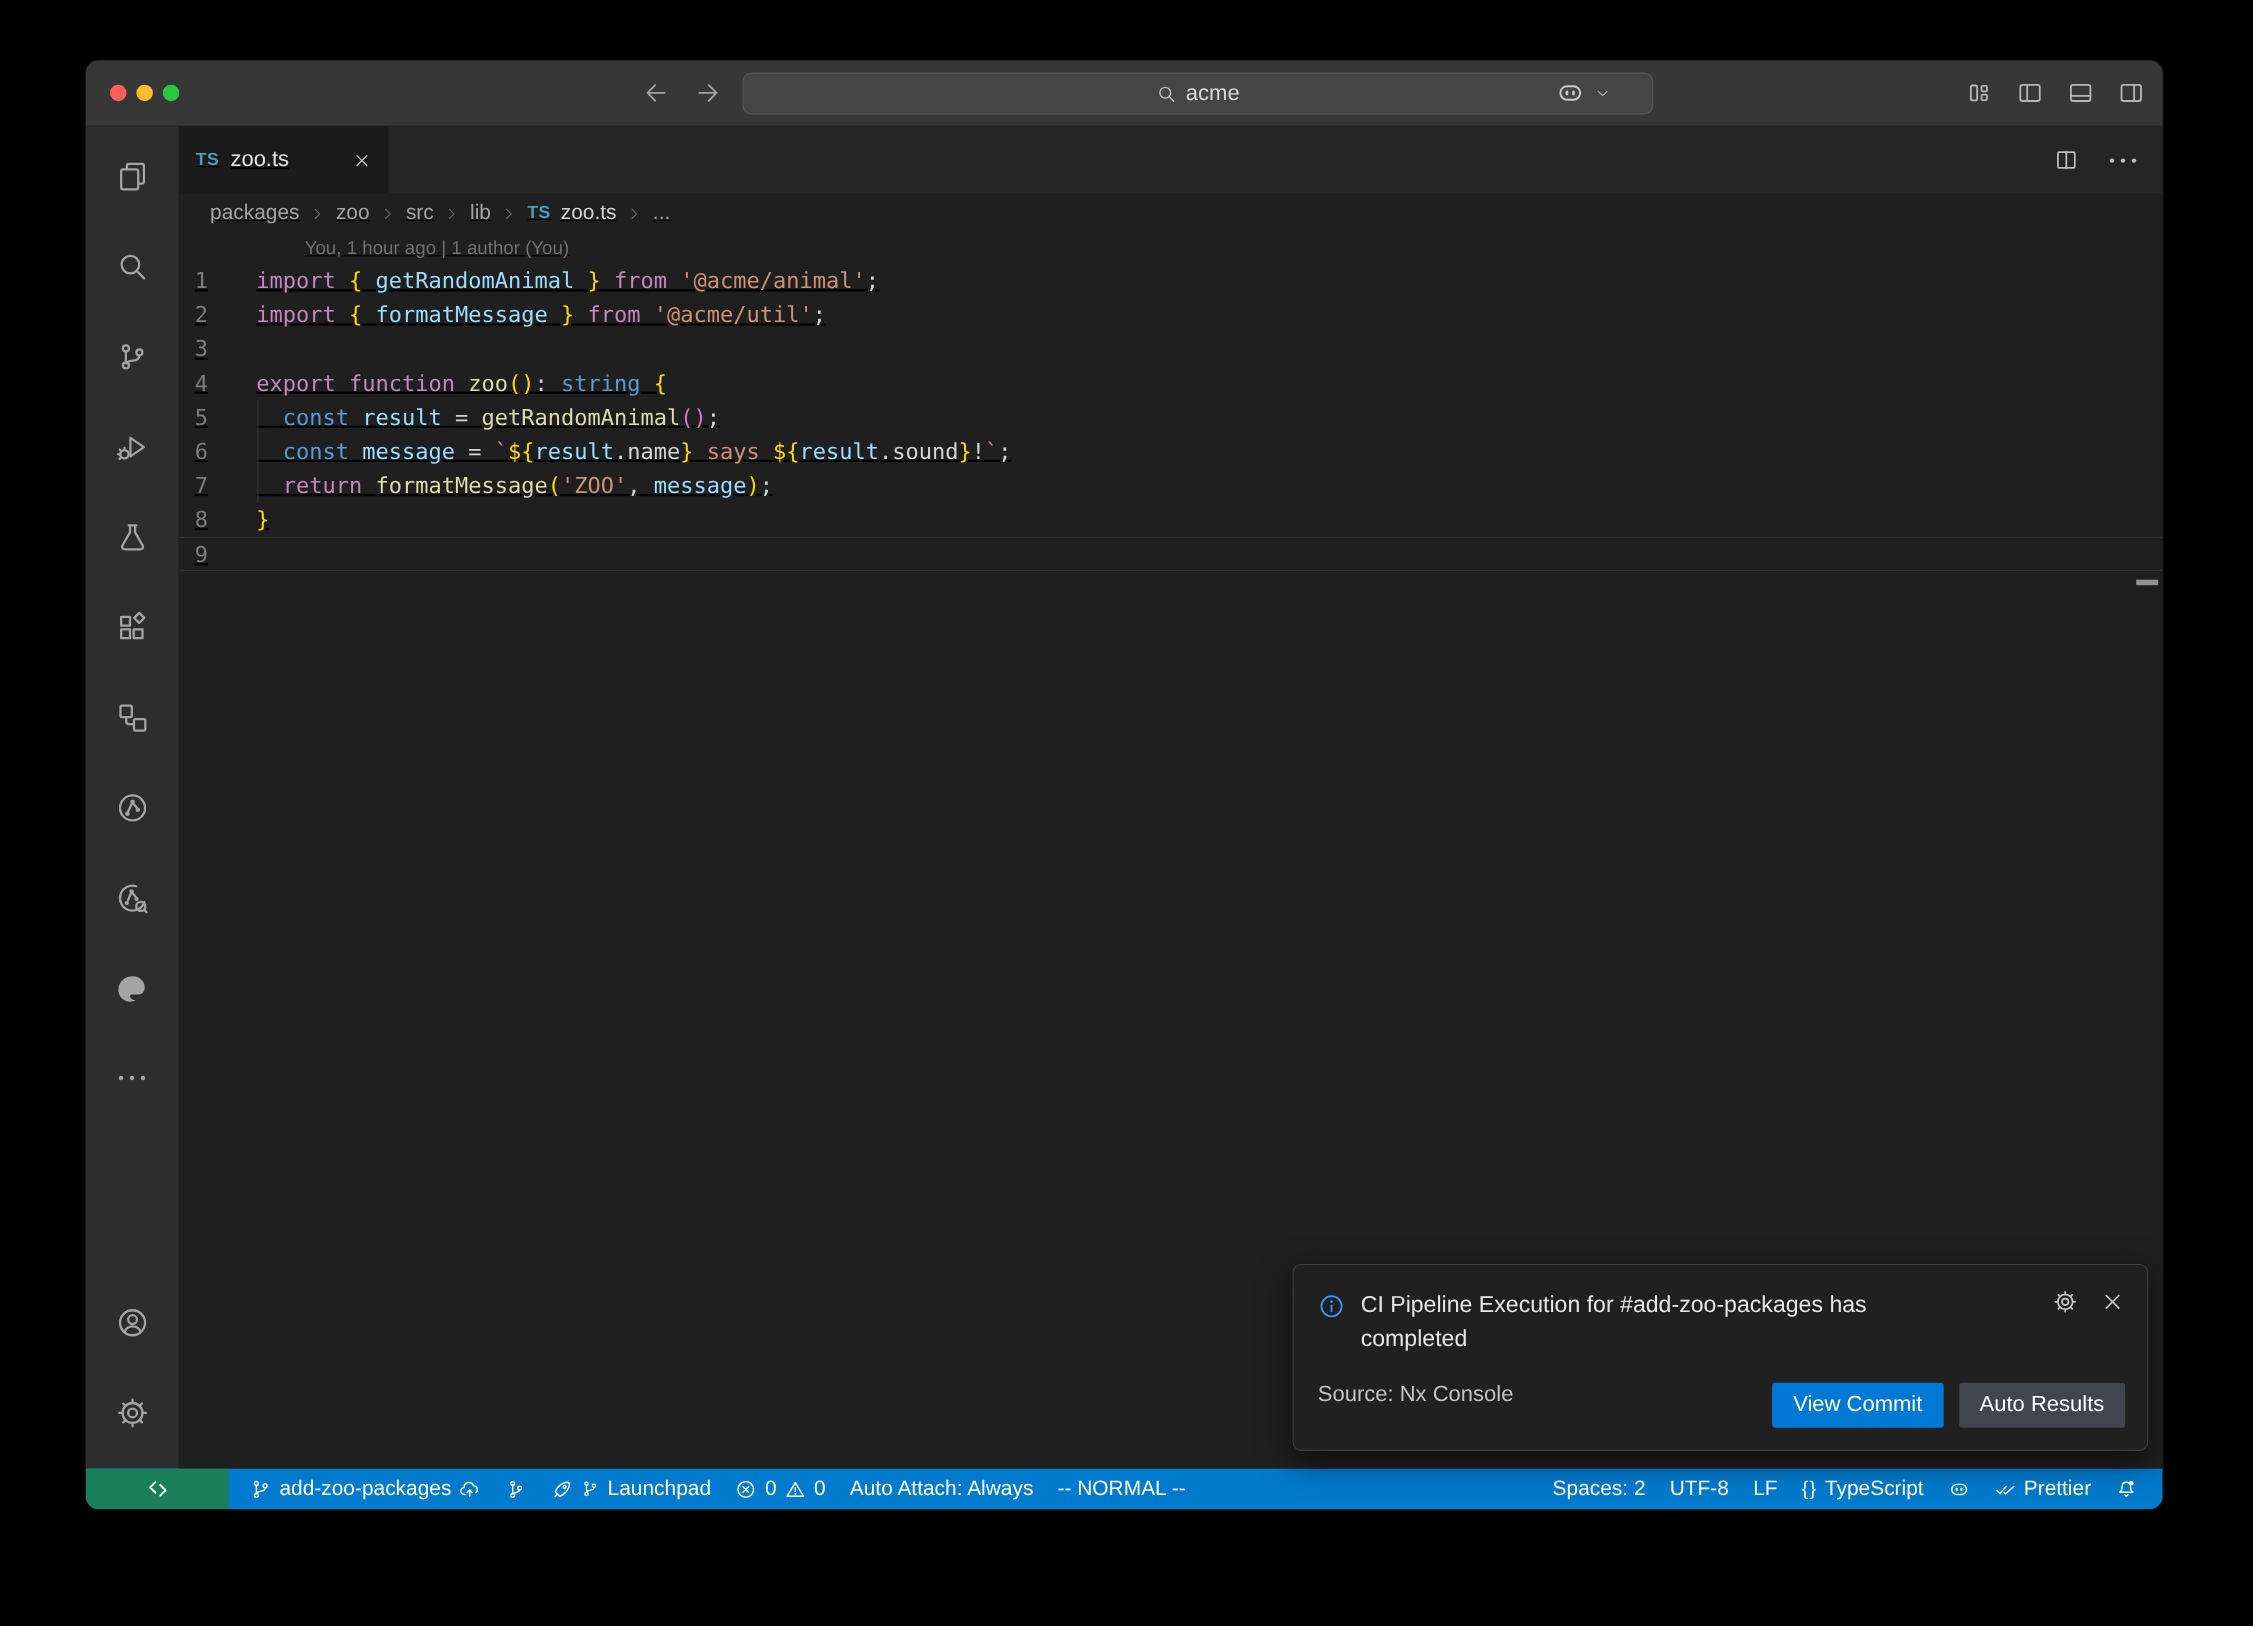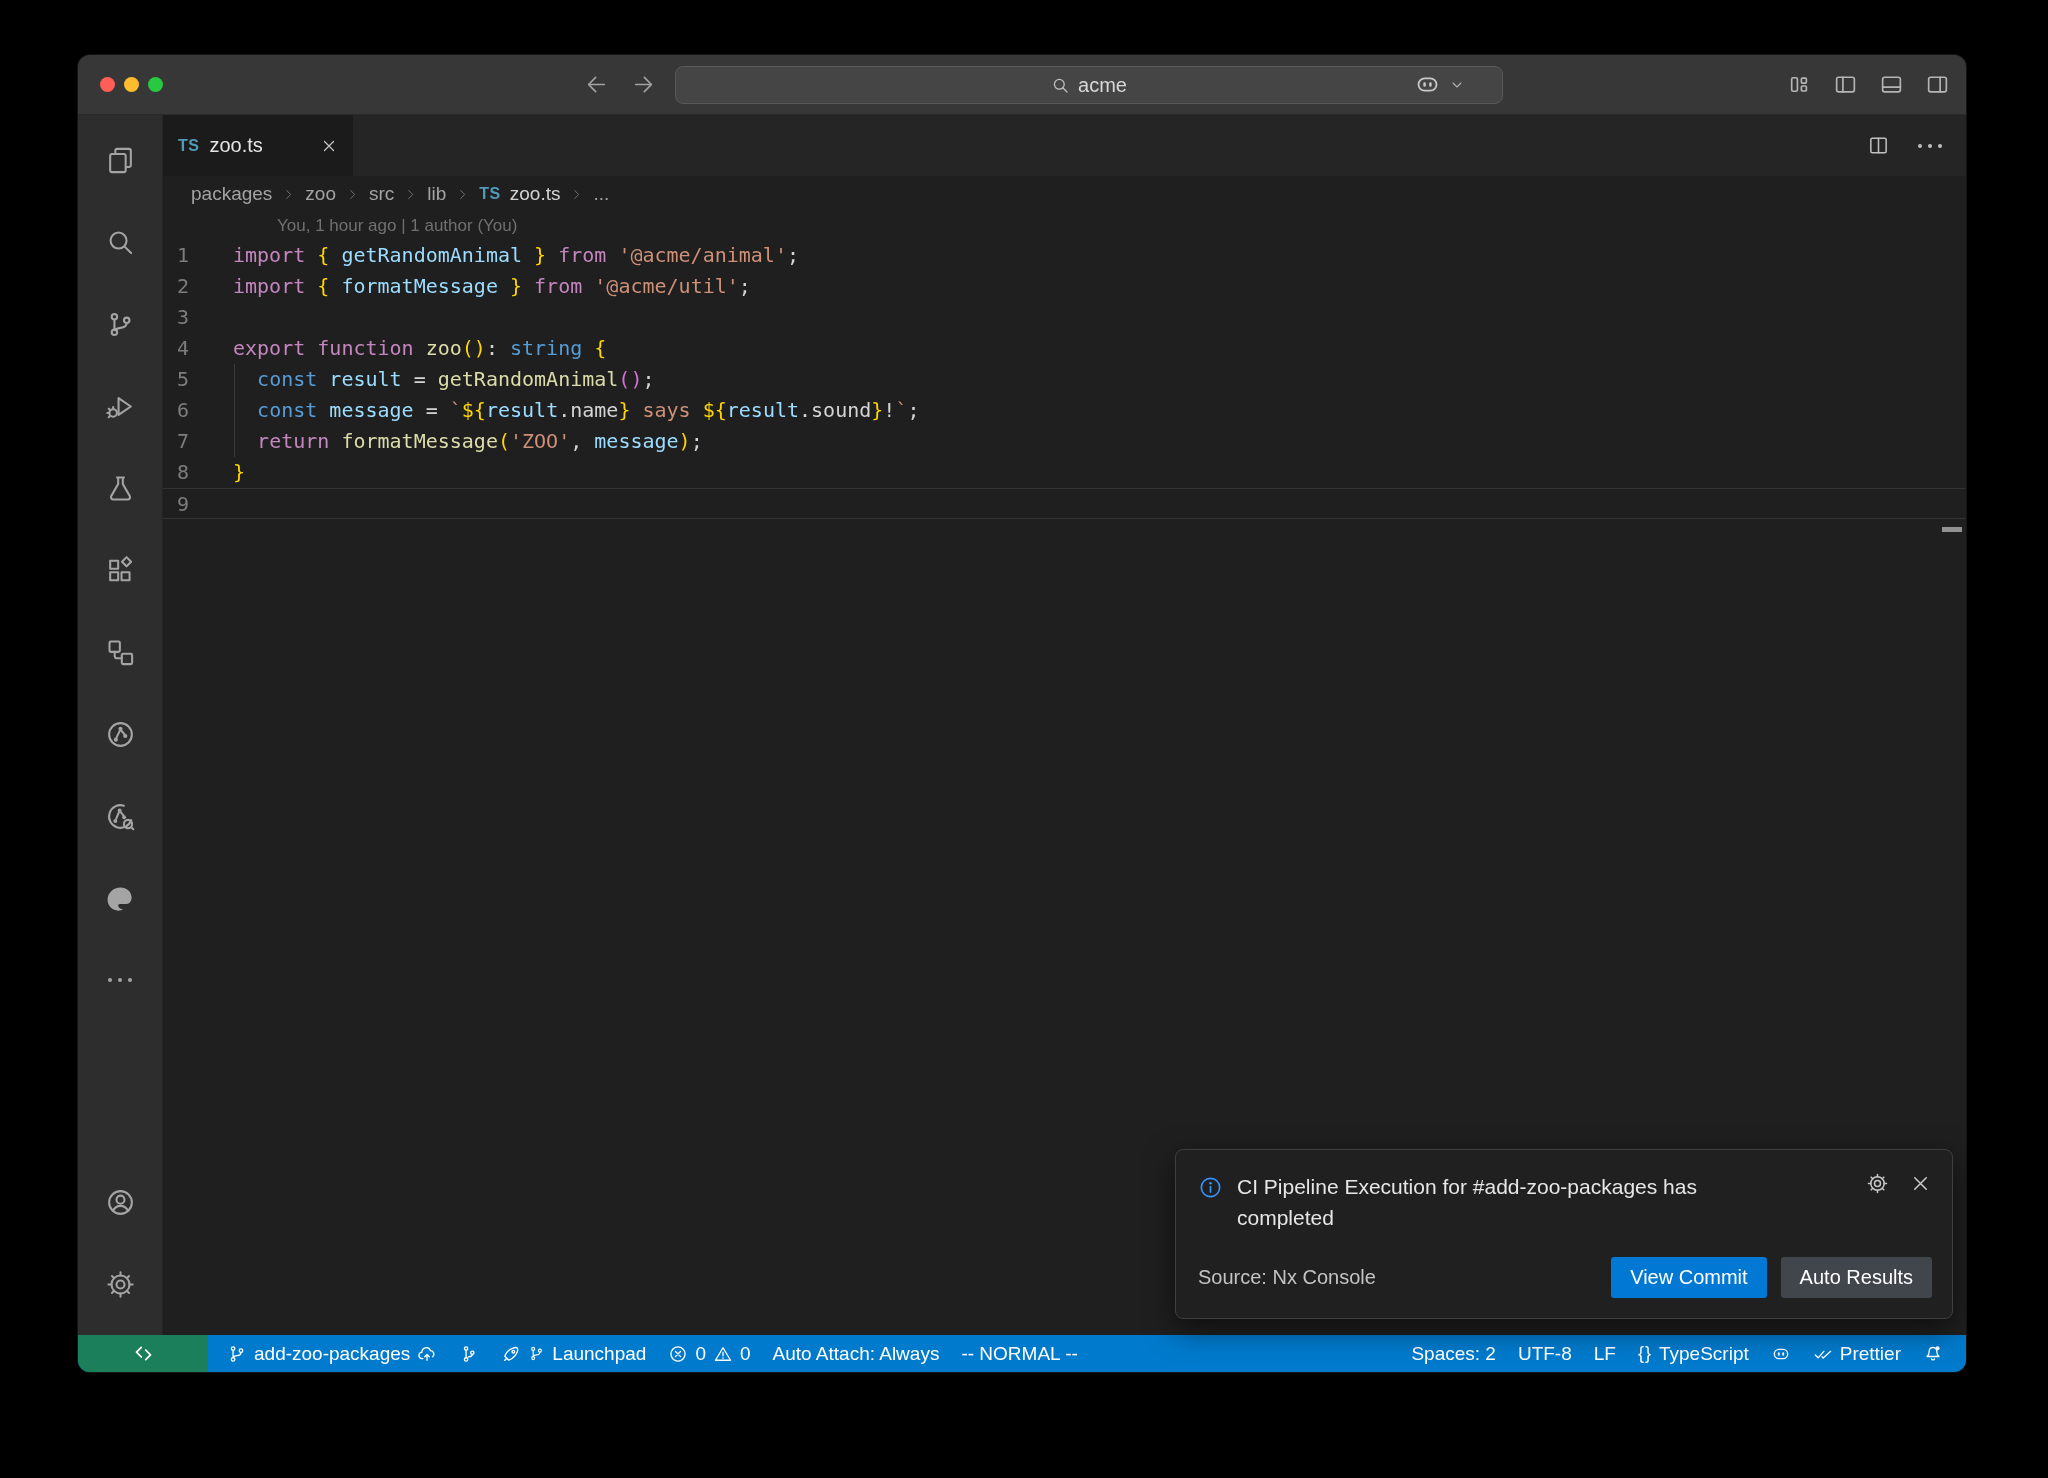--- a/index.html
+++ b/index.html
@@ -32,21 +32,21 @@
   
   .main { flex:1; display:flex; min-height:0; }
   .activitybar { width:85px; flex:none; background:#2d2d2d; border-right:1px solid #252525;
     display:flex; flex-direction:column; align-items:center; padding:4px 0 10px; color:#a4a4a4; }
   .ab-item { height:82px; width:100%; display:flex; align-items:center; justify-content:center; cursor:pointer; }
   .ab-item svg { width:31px; height:31px; }
   .ab-spacer { margin-top:auto; }
   .dots { display:flex; gap:6px; }
   .dots i { width:4px; height:4px; border-radius:50%; background:#a4a4a4; }
 
-  .editor-col { flex:1; display:flex; flex-direction:column; background:#1f1f1f; position:relative; min-width:0; }
+  .editor-col { flex:1; display:flex; flex-direction:column; background:#1f1f1f; position:relative; min-width:0;text-decoration:underline; }
 
   
   .tabbar { height:61px; flex:none; background:#252526; display:flex; align-items:stretch; }
   .tab { width:190px; background:#1b1b1b; display:flex; align-items:center; padding:0 15px; gap:10px; }
   .ts-badge { color:#519aba; font-weight:bold; font-size:16px; letter-spacing:.5px; }
   .tab-label { color:#e4e4e4; font-size:20px; }
   .tab-close { margin-left:auto; color:#c5c5c5; width:18px; height:18px; }
   .tab-actions { margin-left:auto; display:flex; align-items:center; gap:28px; padding-right:24px; color:#c0c0c0; }
   .tab-actions svg { width:23px; height:23px; }
 
@@ -69,21 +69,21 @@
 
   
   .notifications { position:absolute; right:13px; bottom:53px; width:778px; display:flex; flex-direction:column; gap:23px; z-index:6; }
   .toast { background:#202020; border:1px solid #3f3f3f; border-radius:8px; box-shadow:0 10px 30px rgba(0,0,0,.55); }
   .toast1 { padding:22px 20px 20px 22px; }
   .toast-head { display:flex; gap:14px; align-items:flex-start; }
   .info-ic { width:25px; height:25px; flex:none; margin-top:3px; }
   .toast-msg { color:#e6e6e6; font-size:21px; line-height:1.45; max-width:555px; }
   .toast-tools { margin-left:auto; display:flex; gap:20px; color:#c8c8c8; align-self:flex-start; }
   .toast-tools svg { width:23px; height:23px; }
-  .toast-foot { display:flex; align-items:center; margin-top:24px; }
+  .toast-foot { display:flex; align-items:flex-start; margin-top:24px; }
   .toast-src { color:#c3c3c3; font-size:20px; }
   .toast-btns { margin-left:auto; display:flex; gap:14px; }
   .nbtn { font-size:20px; padding:9px 19px; border-radius:3px; color:#fff; border:none; cursor:pointer;
     font-family:"Liberation Sans", sans-serif; }
   .nbtn.primary { background:#0078d4; }
   .nbtn.secondary { background:#41454c; }
   .toast2 { padding:21px 22px; display:flex; gap:14px; align-items:center; }
 
   
   .statusbar { height:37px; flex:none; background:#007ACC; display:flex; align-items:center;

